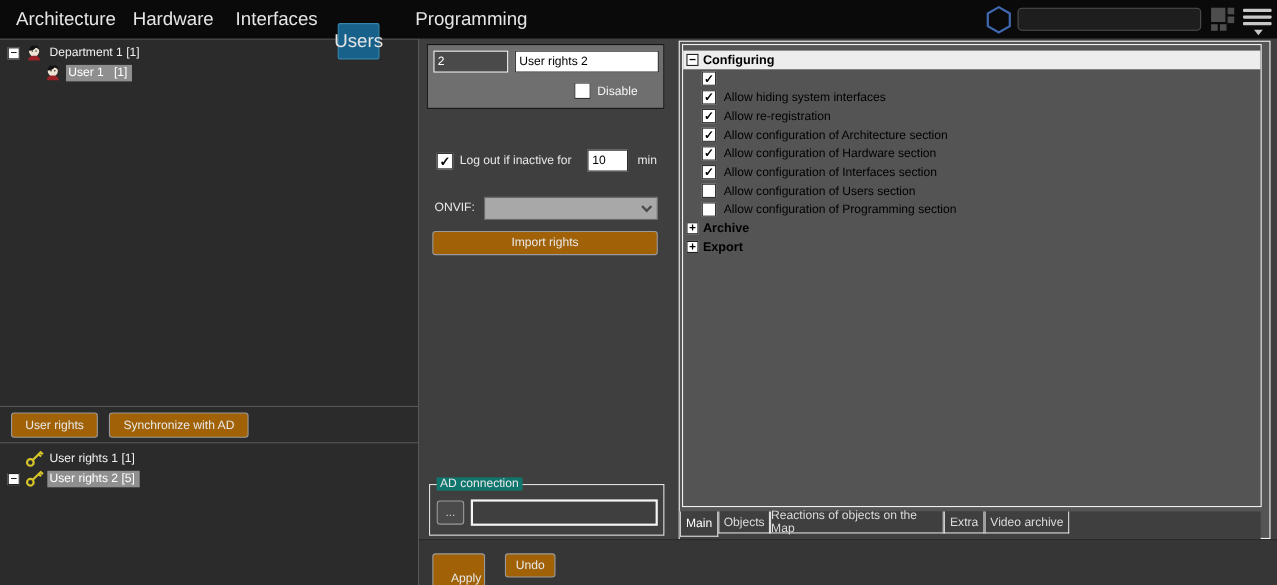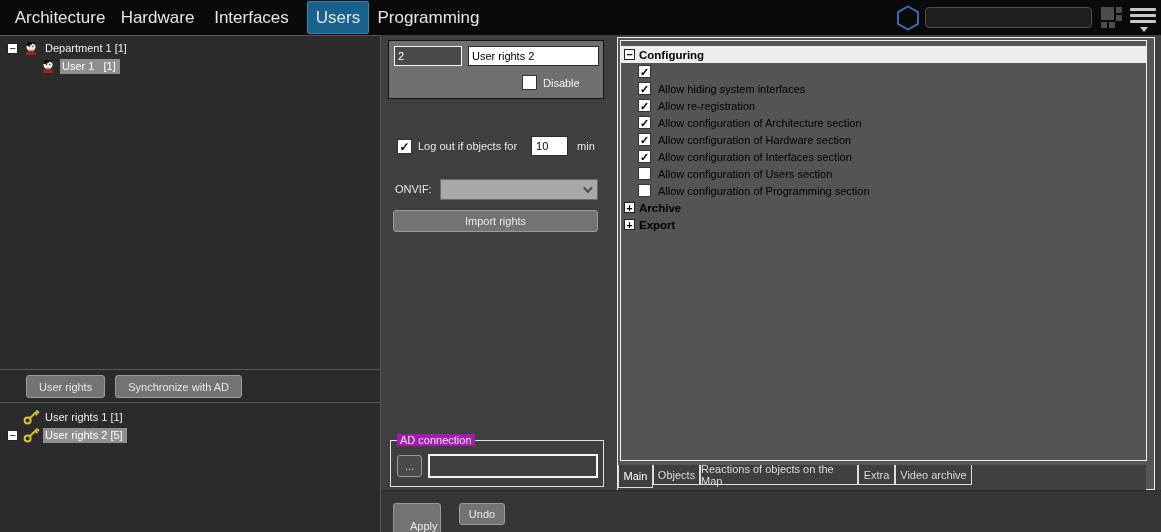--- a/index.html
+++ b/index.html
@@ -30,32 +30,32 @@
   .burger { position:absolute; left:1130px; top:8px; width:26px; height:20px; }
   .burger i { display:block; height:3px; background:#c8c8c8; margin-bottom:3px; border-radius:1px; }
   .burger .tri { position:absolute; left:10px; top:19px; width:0; height:0;
                  border-left:4px solid transparent; border-right:4px solid transparent; border-top:5px solid #c8c8c8; }
 
   
   .left-panel { position:absolute; left:0; top:35px; width:381px; height:497px; background:#2b2b2b;
                 border-top:1px solid #585858; border-right:1px solid #585858; }
   .tree-top { position:absolute; left:0; top:0; width:100%; height:334px; border-bottom:1px solid #585858; padding-top:3px; }
   .left-btnbar { position:absolute; left:0; top:335px; width:100%; height:32px; border-bottom:1px solid #585858;
-                 display:flex; align-items:center; gap:10px; padding-left:26px; }
+                 display:flex; align-items:center; gap:10px; padding-left:10px; }
   .tree-bottom { position:absolute; left:0; top:368px; width:100%; bottom:0; padding-top:4px;border-radius:14px; }
 
   .trow { height:18px; display:flex; align-items:center; white-space:pre; }
   .expander { width:11px; height:11px; background:#fff; border:1px solid #222; color:#000;
               font-size:10px; line-height:9px; text-align:center; margin-right:5px; flex:0 0 11px; font-family:"DejaVu Sans Mono",monospace; }
   .exspace { width:16px; flex:0 0 16px; }
   .ticon { width:17px; height:16px; flex:0 0 17px; margin-right:3px; }
   .tlabel { padding:1px 4px 2px 2px; color:#f0f0f0; }
   .tlabel.sel { background:#8f8f8f; color:#ffffff; }
 
-  .btn { background:#737373; border:1px solid #9a9a9a; border-radius:3px; color:#e8e8e8;
+  .btn { background:#a16207; border:1px solid #9a9a9a; border-radius:3px; color:#e8e8e8;
          font-family:"Liberation Sans",sans-serif; font-size:11px; padding:3px 12px; height:23px; cursor:default; }
 
   
   .graybox { position:absolute; left:388px; top:40px; width:216px; height:59px; background:#6f6f6f; border:1px solid #141414; }
   .id-input { position:absolute; left:5px; top:5px; width:68px; height:20px; background:#4a4a4a;
               border:1px solid #f5f5f5; color:#fff; font-size:11px; padding:0 3px; outline:none; }
   .name-input { position:absolute; left:79px; top:5px; width:131px; height:20px; background:#ffffff;
                 border:1px solid #2a2a2a; color:#000; font-size:11px; padding:0 3px; outline:none; }
   .cb { width:15px; height:15px; background:#fff; border:1px solid #333; color:#000; text-align:center;
         line-height:14px; font-size:12px; font-weight:bold; flex:0 0 15px; }
@@ -64,21 +64,21 @@
   .logout-row { position:absolute; left:397px; top:136px; display:flex; align-items:center; }
   .min-input { width:37px; height:20px; background:#fff; border:1px solid #2a2a2a; color:#000;
                font-size:11px; padding:0 4px; outline:none; }
   .onvif-label { position:absolute; left:395px; top:183px; color:#e8e8e8; }
   .onvif-select { position:absolute; left:440px; top:179px; width:158px; height:21px; background:#a8a8a8;
                   border:1px solid #6a6a6a; }
   .chev { position:absolute; right:7px; top:6px; width:7px; height:7px; border-right:2px solid #4a4a4a;
           border-bottom:2px solid #4a4a4a; transform:rotate(45deg) translateY(-2px); }
   .import-btn { position:absolute; left:393px; top:210px; width:205px; height:22px; }
   .ad-group { position:absolute; left:390px; top:440px; width:214px; height:47px; border:1px solid #e0e0e0; }
-  .ad-legend { position:absolute; left:6px; top:-7px; background:#a21caf; padding:0 3px; color:#e8e8e8; }
+  .ad-legend { position:absolute; left:6px; top:-7px; background:#0f766e; padding:0 3px; color:#e8e8e8; }
   .ad-browse { position:absolute; left:6px; top:14px; width:25px; height:22px; padding:0; color:#cfcfcf;
                background:#4a4a4a; }
   .ad-input { position:absolute; left:37px; top:13px; width:170px; height:24px; background:#3f3f3f;
               border:2px solid #f5f5f5; color:#fff; font-size:11px; padding:0 4px; outline:none; }
   .bottom-strip { position:absolute; left:381px; top:490px; right:0; bottom:0; background:#363636; border-top:1px solid #2a2a2a; }
   .apply-btn { position:absolute; left:393px; top:503px; width:48px; height:22px; padding:16px; }
   .undo-btn  { position:absolute; left:459px; top:503px; width:46px; height:22px; padding:0; }
 
   
   .rights-outer { position:absolute; left:617px; top:37px; width:538px; height:453px;
@@ -97,21 +97,21 @@
   .rtab.active { height:23px; color:#ffffff; }
 </style>
 </head>
 <body>
 
 <div class="topbar">
   <div id="nav-tabs">
       <div class="nav-tab" style="left: 16px; width: 88px;">Architecture</div>
       <div class="nav-tab" style="left: 115px; width: 85px;">Hardware</div>
       <div class="nav-tab" style="left: 209px; width: 85px;">Interfaces</div>
-      <div class="nav-tab active" style="left: 307px; width: 62px;">Users</div>
+      <div class="nav-tab active" style="left: 307px; width: 38px; margin-top: 20px;">Users</div>
       <div class="nav-tab" style="left: 383px; width: 91px;">Programming</div>
     </div>
   <div class="hexwrap">
     <svg width="26" height="26" viewBox="0 0 26 26">
       <polygon points="13,1.5 23,7.2 23,18.8 13,24.5 3,18.8 3,7.2" fill="none" stroke="#4068b0" stroke-width="2"></polygon>
     </svg>
   </div>
   <input class="searchbox" value="" style="">
   <div class="gridicon">
     <div class="g-big"></div>
@@ -169,21 +169,21 @@
   <input class="id-input" value="2" style="">
   <input class="name-input" value="User rights 2" style="">
   <div class="disable-row">
     <span class="cb" id="cb-disable"></span>
     <span>Disable</span>
   </div>
 </div>
 
 <div class="logout-row">
   <span class="cb" id="cb-logout">✓</span>
-  <span style="margin-left:6px;">Log out if objects for</span>
+  <span style="margin-left:6px;">Log out if inactive for</span>
   <input class="min-input" style="margin-left: 14px;" value="10">
   <span style="margin-left:9px;">min</span>
 </div>
 
 <div class="onvif-label">ONVIF:</div>
 <div class="onvif-select">
   <span></span>
   <span class="chev"></span>
 </div>
 

